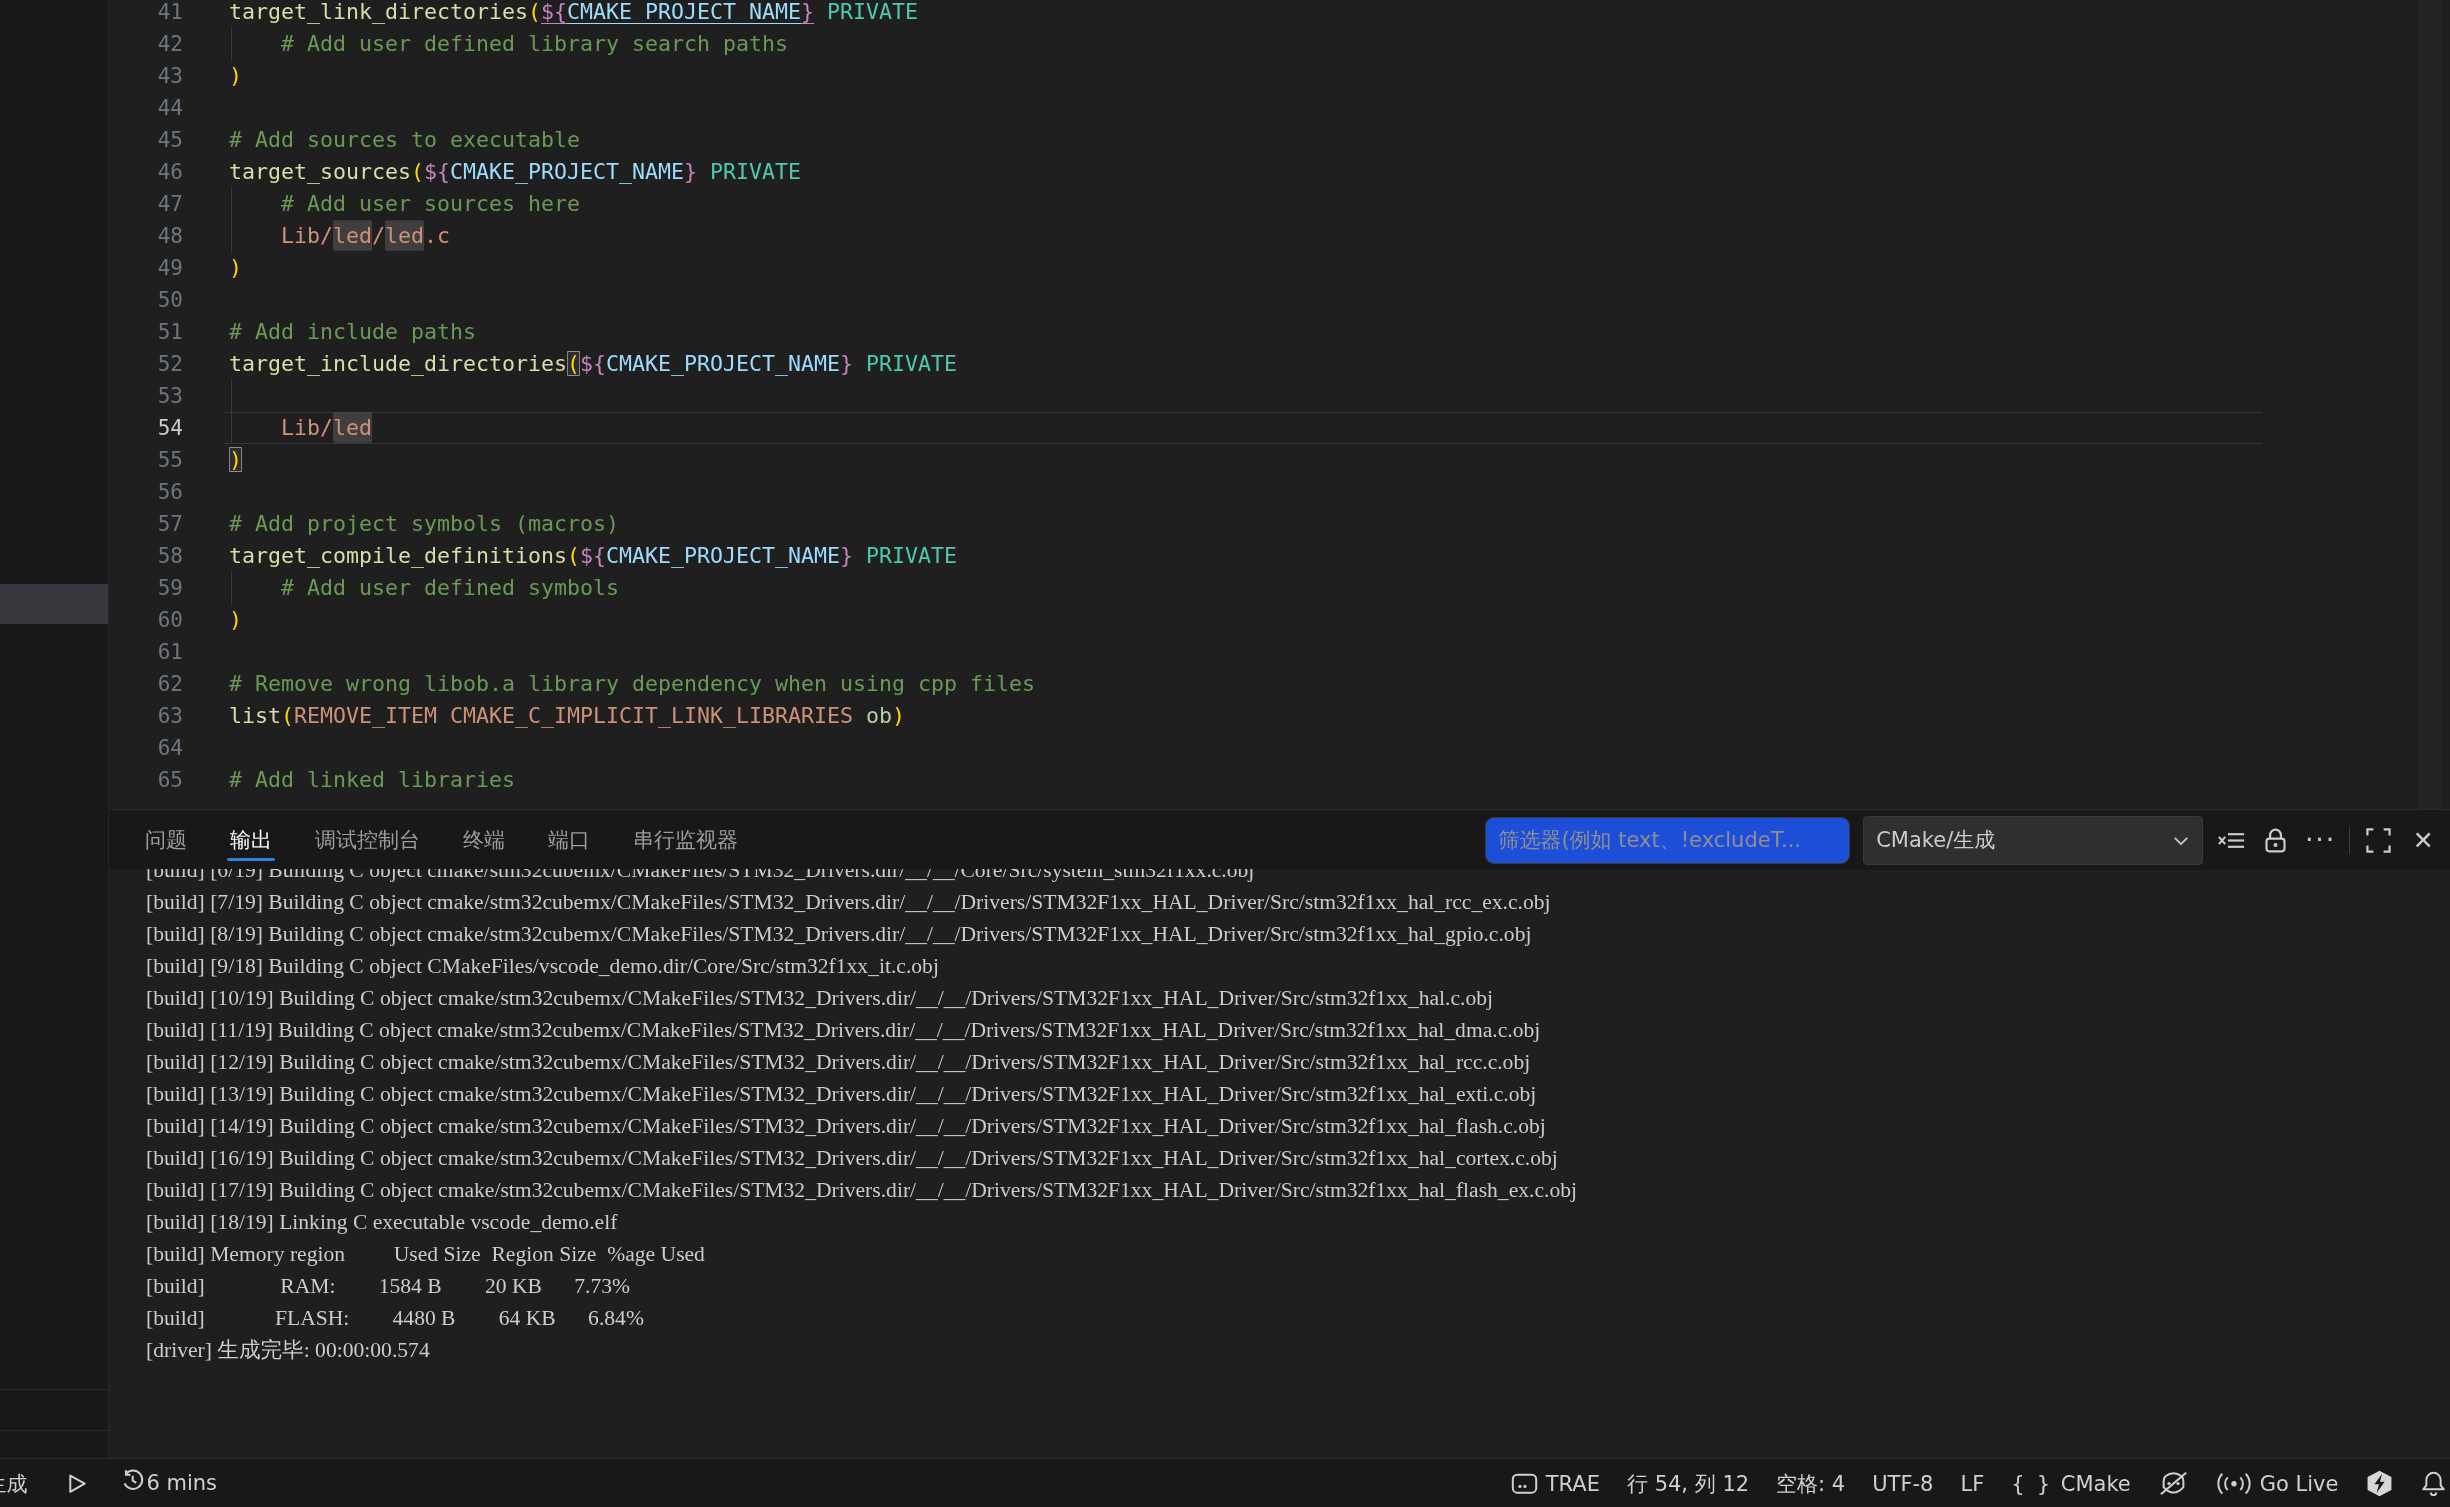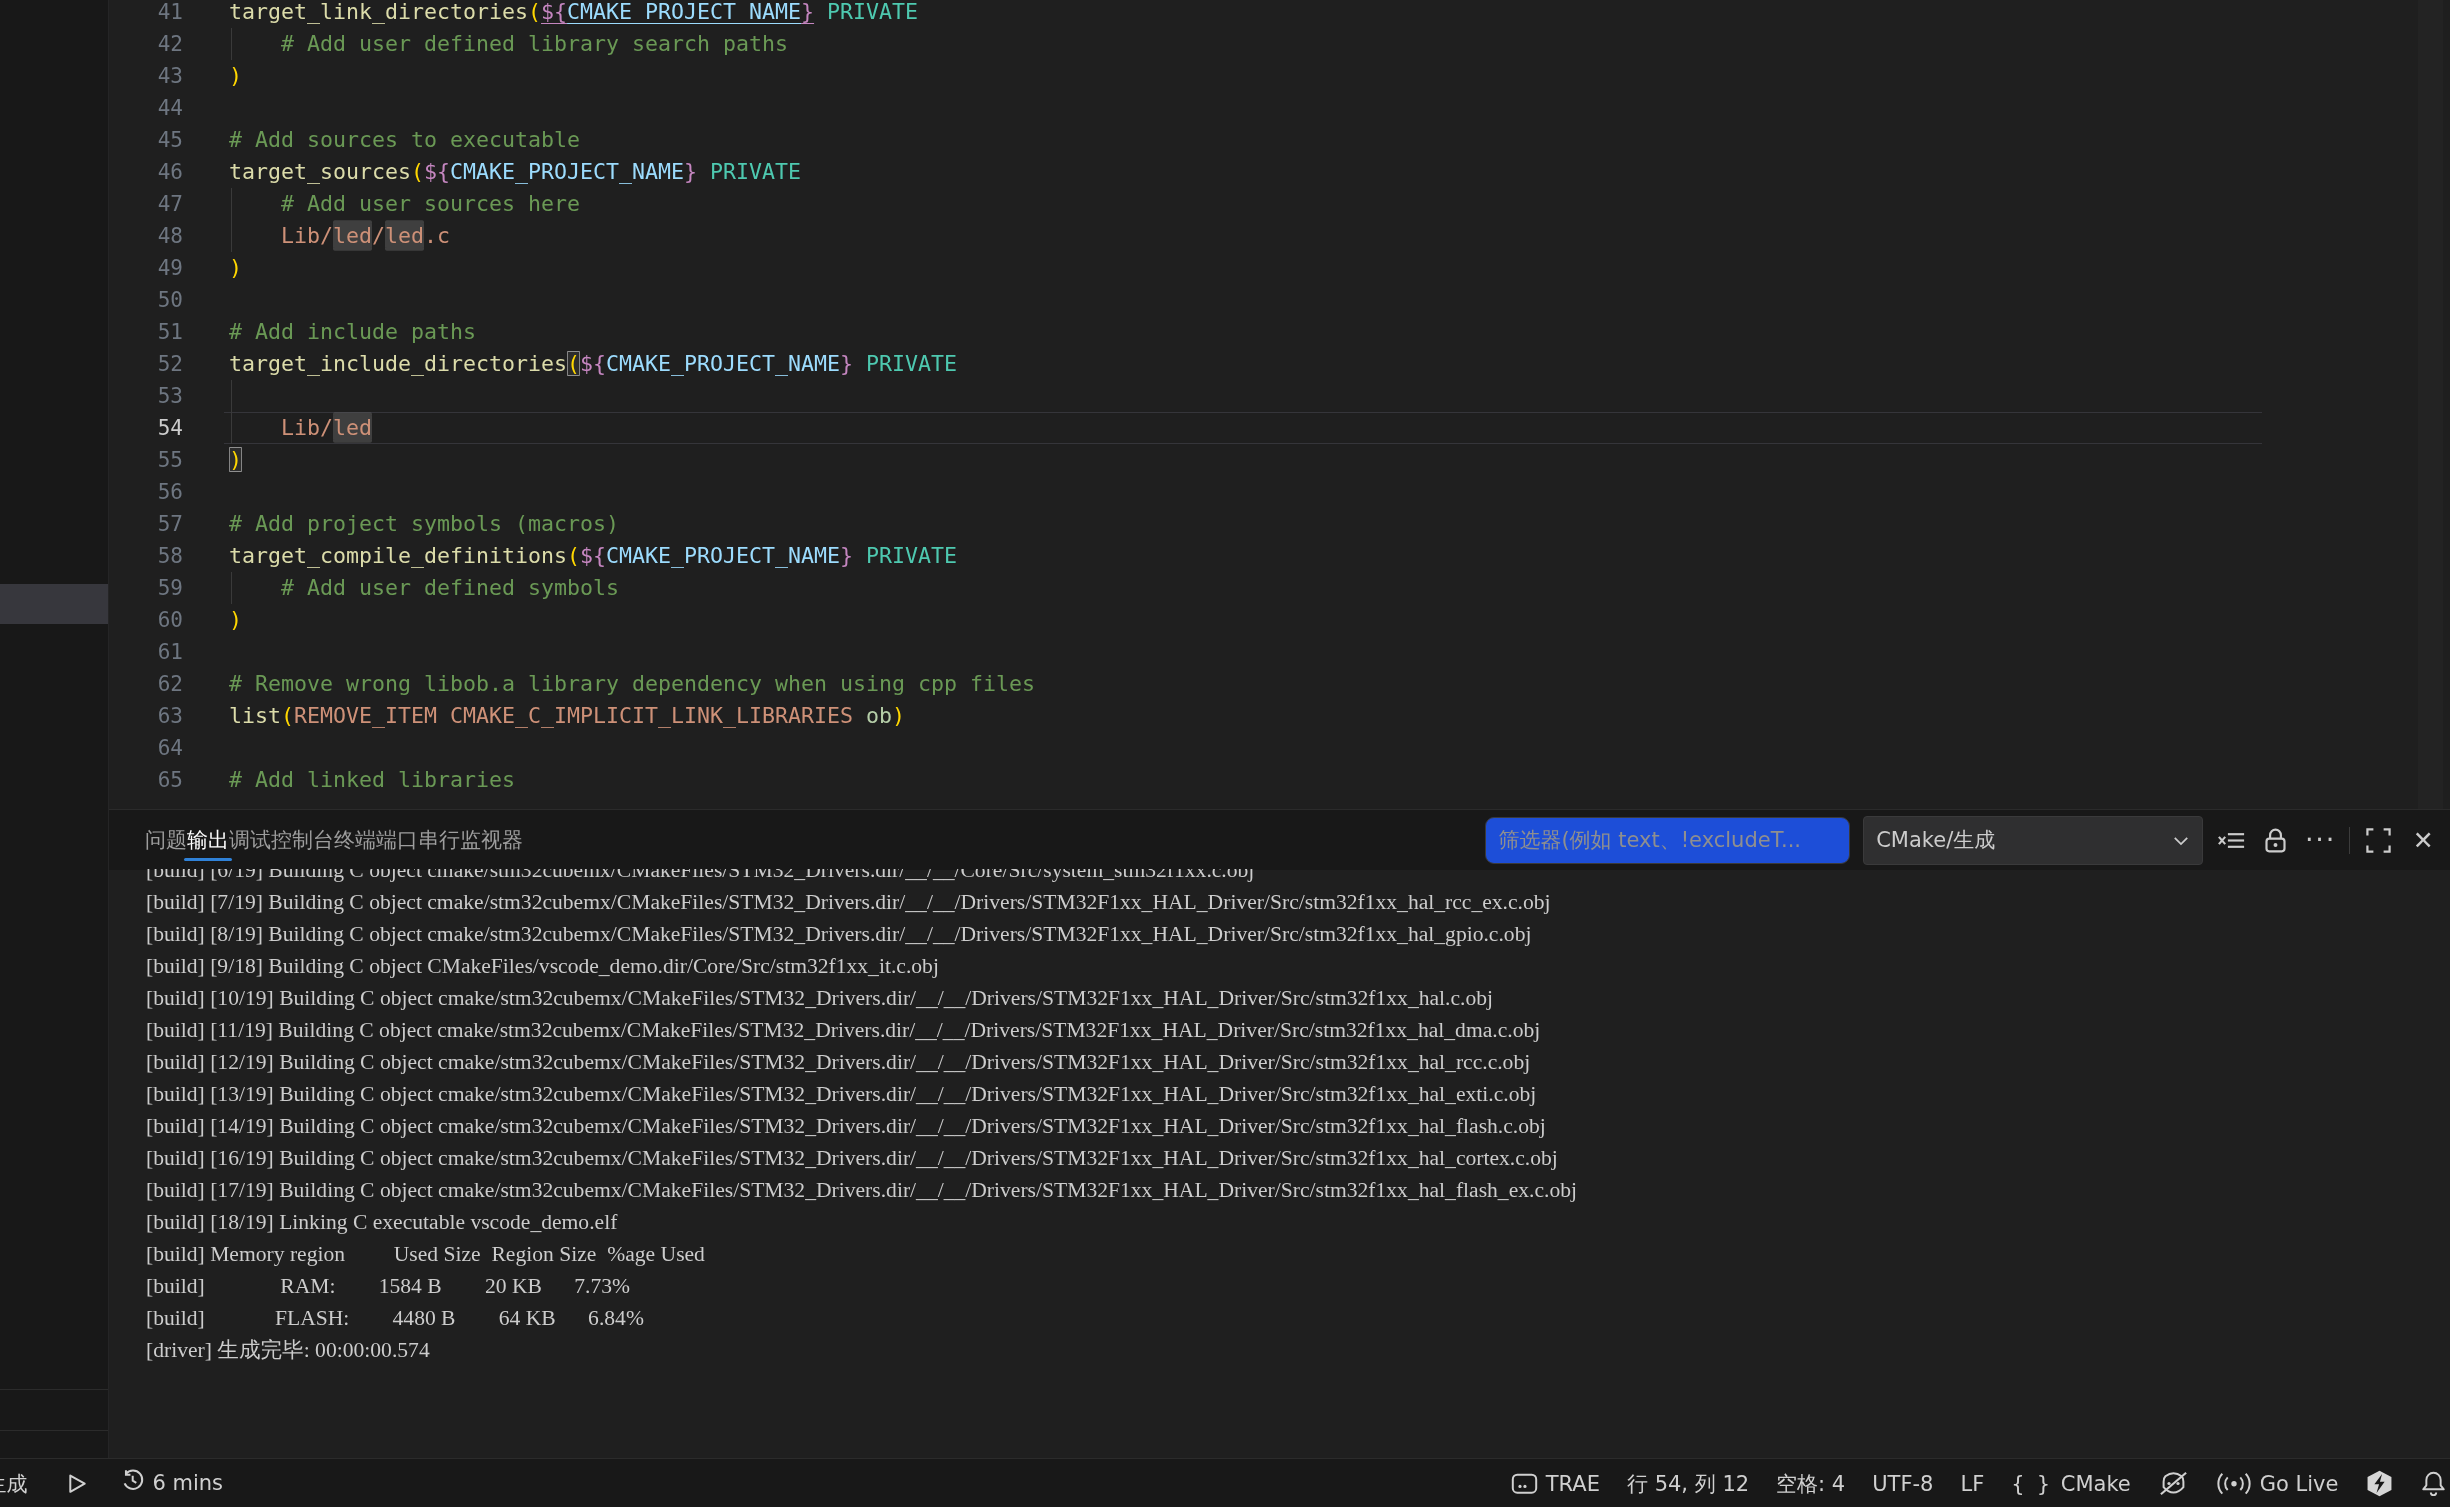--- a/index.html
+++ b/index.html
@@ -23,21 +23,21 @@
   .crow .clb{position:absolute;left:115px;width:2038px;top:0;bottom:0;z-index:0;
              border-top:0.9px solid #35353a;border-bottom:0.9px solid #35353a;pointer-events:none;}
   .tk-f{color:#dcdcaa;} .tk-p{color:#ffd700;} .tk-i{color:#c586c0;} .tk-v{color:#9cdcfe;}
   .tk-k{color:#4ec9b0;} .tk-c{color:#6a9955;} .tk-s{color:#ce9178;} .tk-a{color:#b5cea8;} .tk-t{color:#cccccc;}
   .tk-u{text-decoration:underline;text-underline-offset:3.6px;text-decoration-thickness:0.9px;}
   .tk-h{background:rgba(125,125,125,.34);border-radius:1.8px;box-shadow:0 2.7px 0 rgba(125,125,125,.34),0 -2.7px 0 rgba(125,125,125,.34);}
   .tk-b{box-shadow:inset 0 0 0 0.9px #8f8f8f;background:rgba(110,110,110,.18);border-radius:0.9px;}
   
   #panel-header{position:absolute;left:109px;top:809px;width:2341px;height:60px;background:#181818;
                 border-top:0.9px solid #2b2b2b;display:flex;align-items:center;}
-  #tabs{display:flex;margin-left:36px;height:100%;align-items:center;}
+  #tabs{display:flex;gap:43px;margin-left:36px;height:100%;align-items:center;}
   .ptab{position:relative;height:100%;display:flex;align-items:center;font-size:21px;color:#9d9d9d;cursor:pointer;}
   .ptab.active{color:#ffffff;}
   .ptab.active::after{content:"";position:absolute;left:-2.7px;right:-2.7px;bottom:9px;height:2.7px;
                       border-radius:1.8px;background:#2f81d7;}
   #panel-controls{position:absolute;right:10.8px;top:0;height:100%;display:flex;align-items:center;gap:12.6px;}
   #filter-input{width:338px;height:45px;background:#1d4ed8;border:0.9px solid #3a3a3b;border-radius:9px;
                 color:#cccccc;font-size:21px;padding:0 12.6px;outline:none;font-family:"DejaVu Sans",sans-serif;}
   #filter-input::placeholder{color:#8f8f8f;}
   #channel-select{width:313px;height:47px;background:#2f2f30;border:0.9px solid #3a3a3b;border-radius:4px;
                   display:flex;align-items:center;font-size:21px;color:#cccccc;padding:0 12.6px;cursor:pointer;
@@ -51,21 +51,21 @@
   #output{position:absolute;left:109px;top:869px;width:2341px;height:585px;overflow:hidden;
           font-family:Liberation Serif, serif;font-size:21.6px;line-height:32px;color:#cccccc;}
   #output-rows{padding-left:37px;margin-top:-15.3px;}
   .orow{white-space:pre;height:32px;}
   
   #status-bar{position:absolute;left:0;bottom:0;width:2450px;height:49px;background:#181818;
               border-top:0.9px solid #2b2b2b;font-size:21px;color:#d0d0d0;}
   #status-left{position:absolute;left:0;top:0;height:49px;display:flex;align-items:center;overflow:hidden;}
   #build-label{margin-left:-14.4px;white-space:nowrap;}
   #run-button{margin-left:36px;display:flex;align-items:center;}
-  #timer{margin-left:34px;display:flex;align-items:center;gap:8px;}
+  #timer{margin-left:34px;display:flex;align-items:center;gap:2px;}
   #status-right{position:absolute;right:3.6px;top:0;height:49px;display:flex;align-items:center;gap:27px;}
   .sb-item{display:flex;align-items:center;gap:8px;white-space:nowrap;cursor:pointer;}
   .sb-item svg{display:block;}
 </style>
 </head>
 <body>
 
 <div id="app">
 
   <div id="left-strip">

